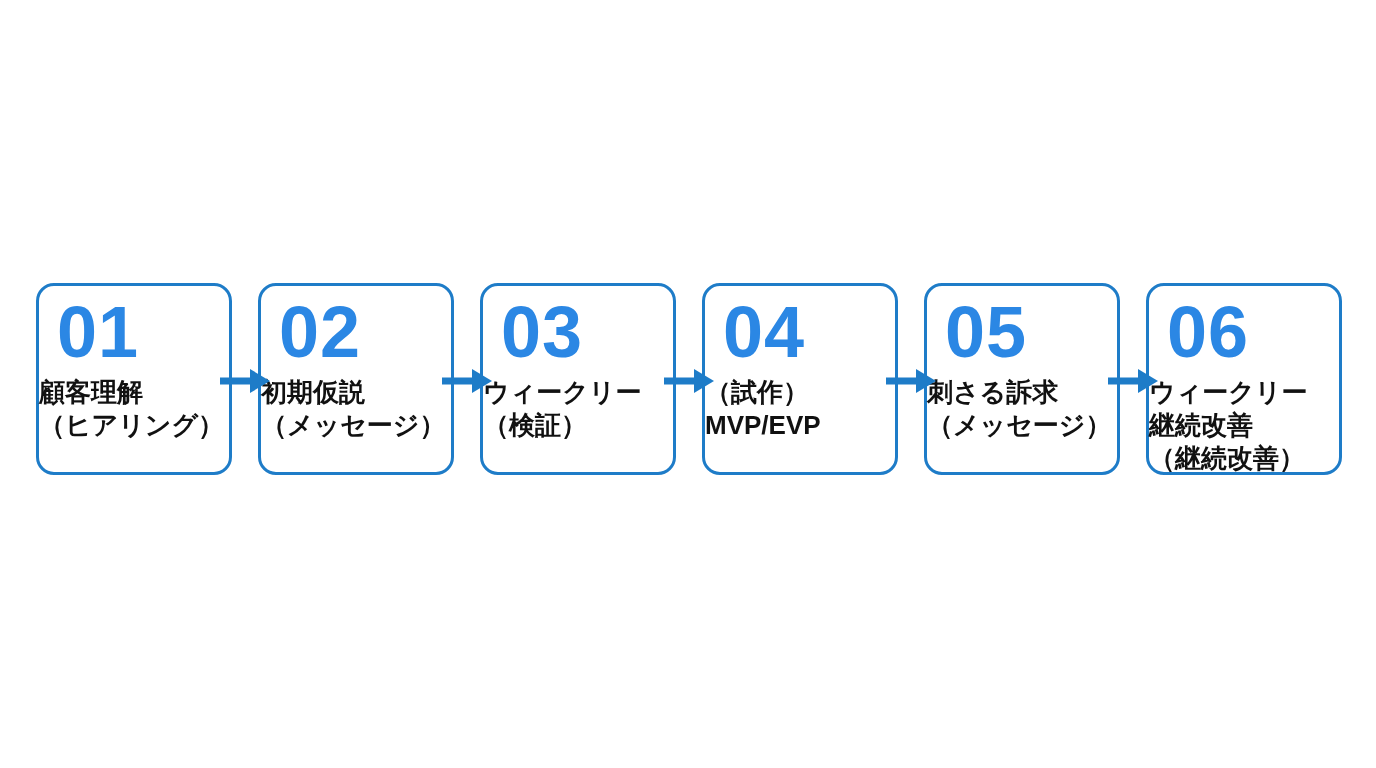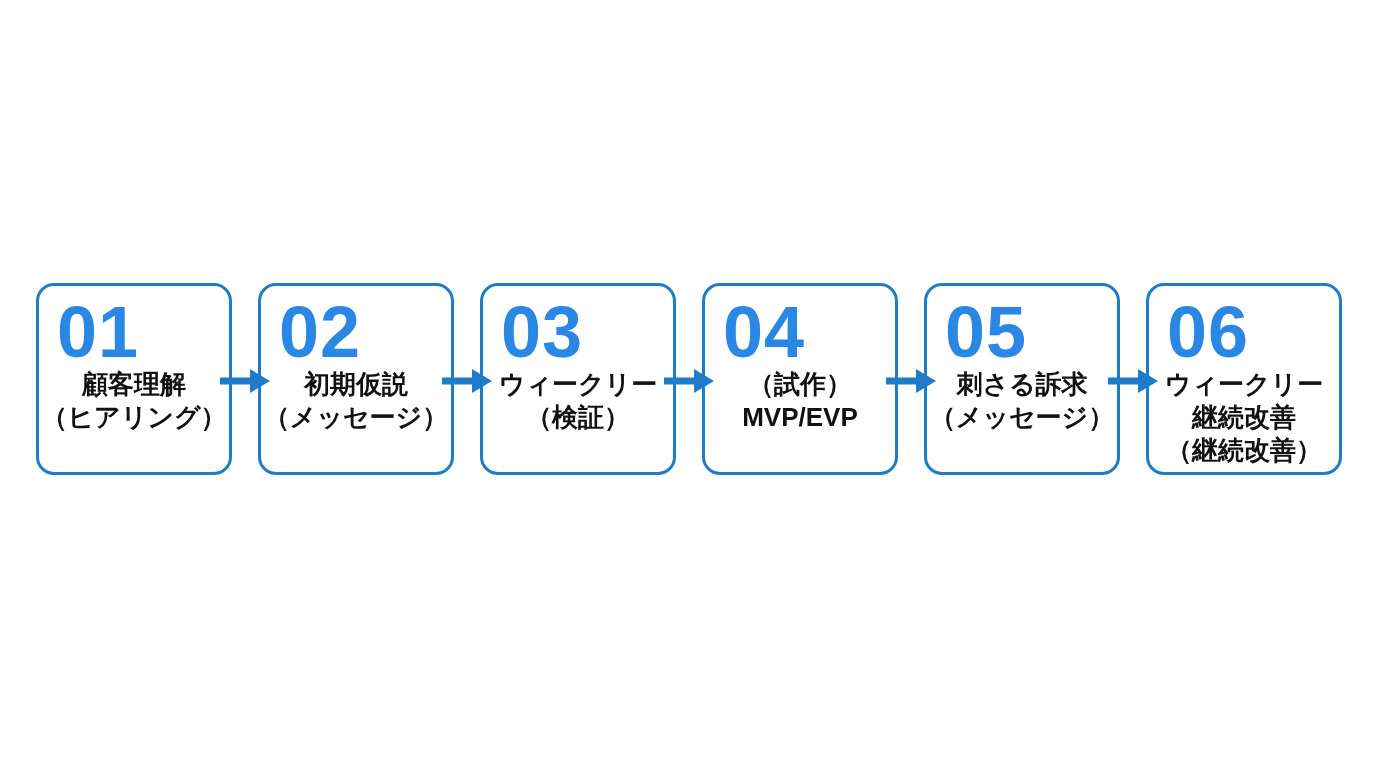--- a/index.html
+++ b/index.html
@@ -41,22 +41,22 @@
   .step-number {
     margin: 10px 0 0 18px;
     font-size: 72px;
     line-height: 1;
     font-weight: bold;
     color: var(--accent-number);
     letter-spacing: 1px;
   }
 
   .step-label {
-    margin-top: 0;
-    text-align: center;
+    margin-top: 8px;
+    text-align: left;
     font-weight: bold;
     font-size: 26px;
     line-height: 33px;
     color: var(--label-text);
     white-space: nowrap;
   }
 
   .flow-arrow {
     position: absolute;
     top: 367px;

